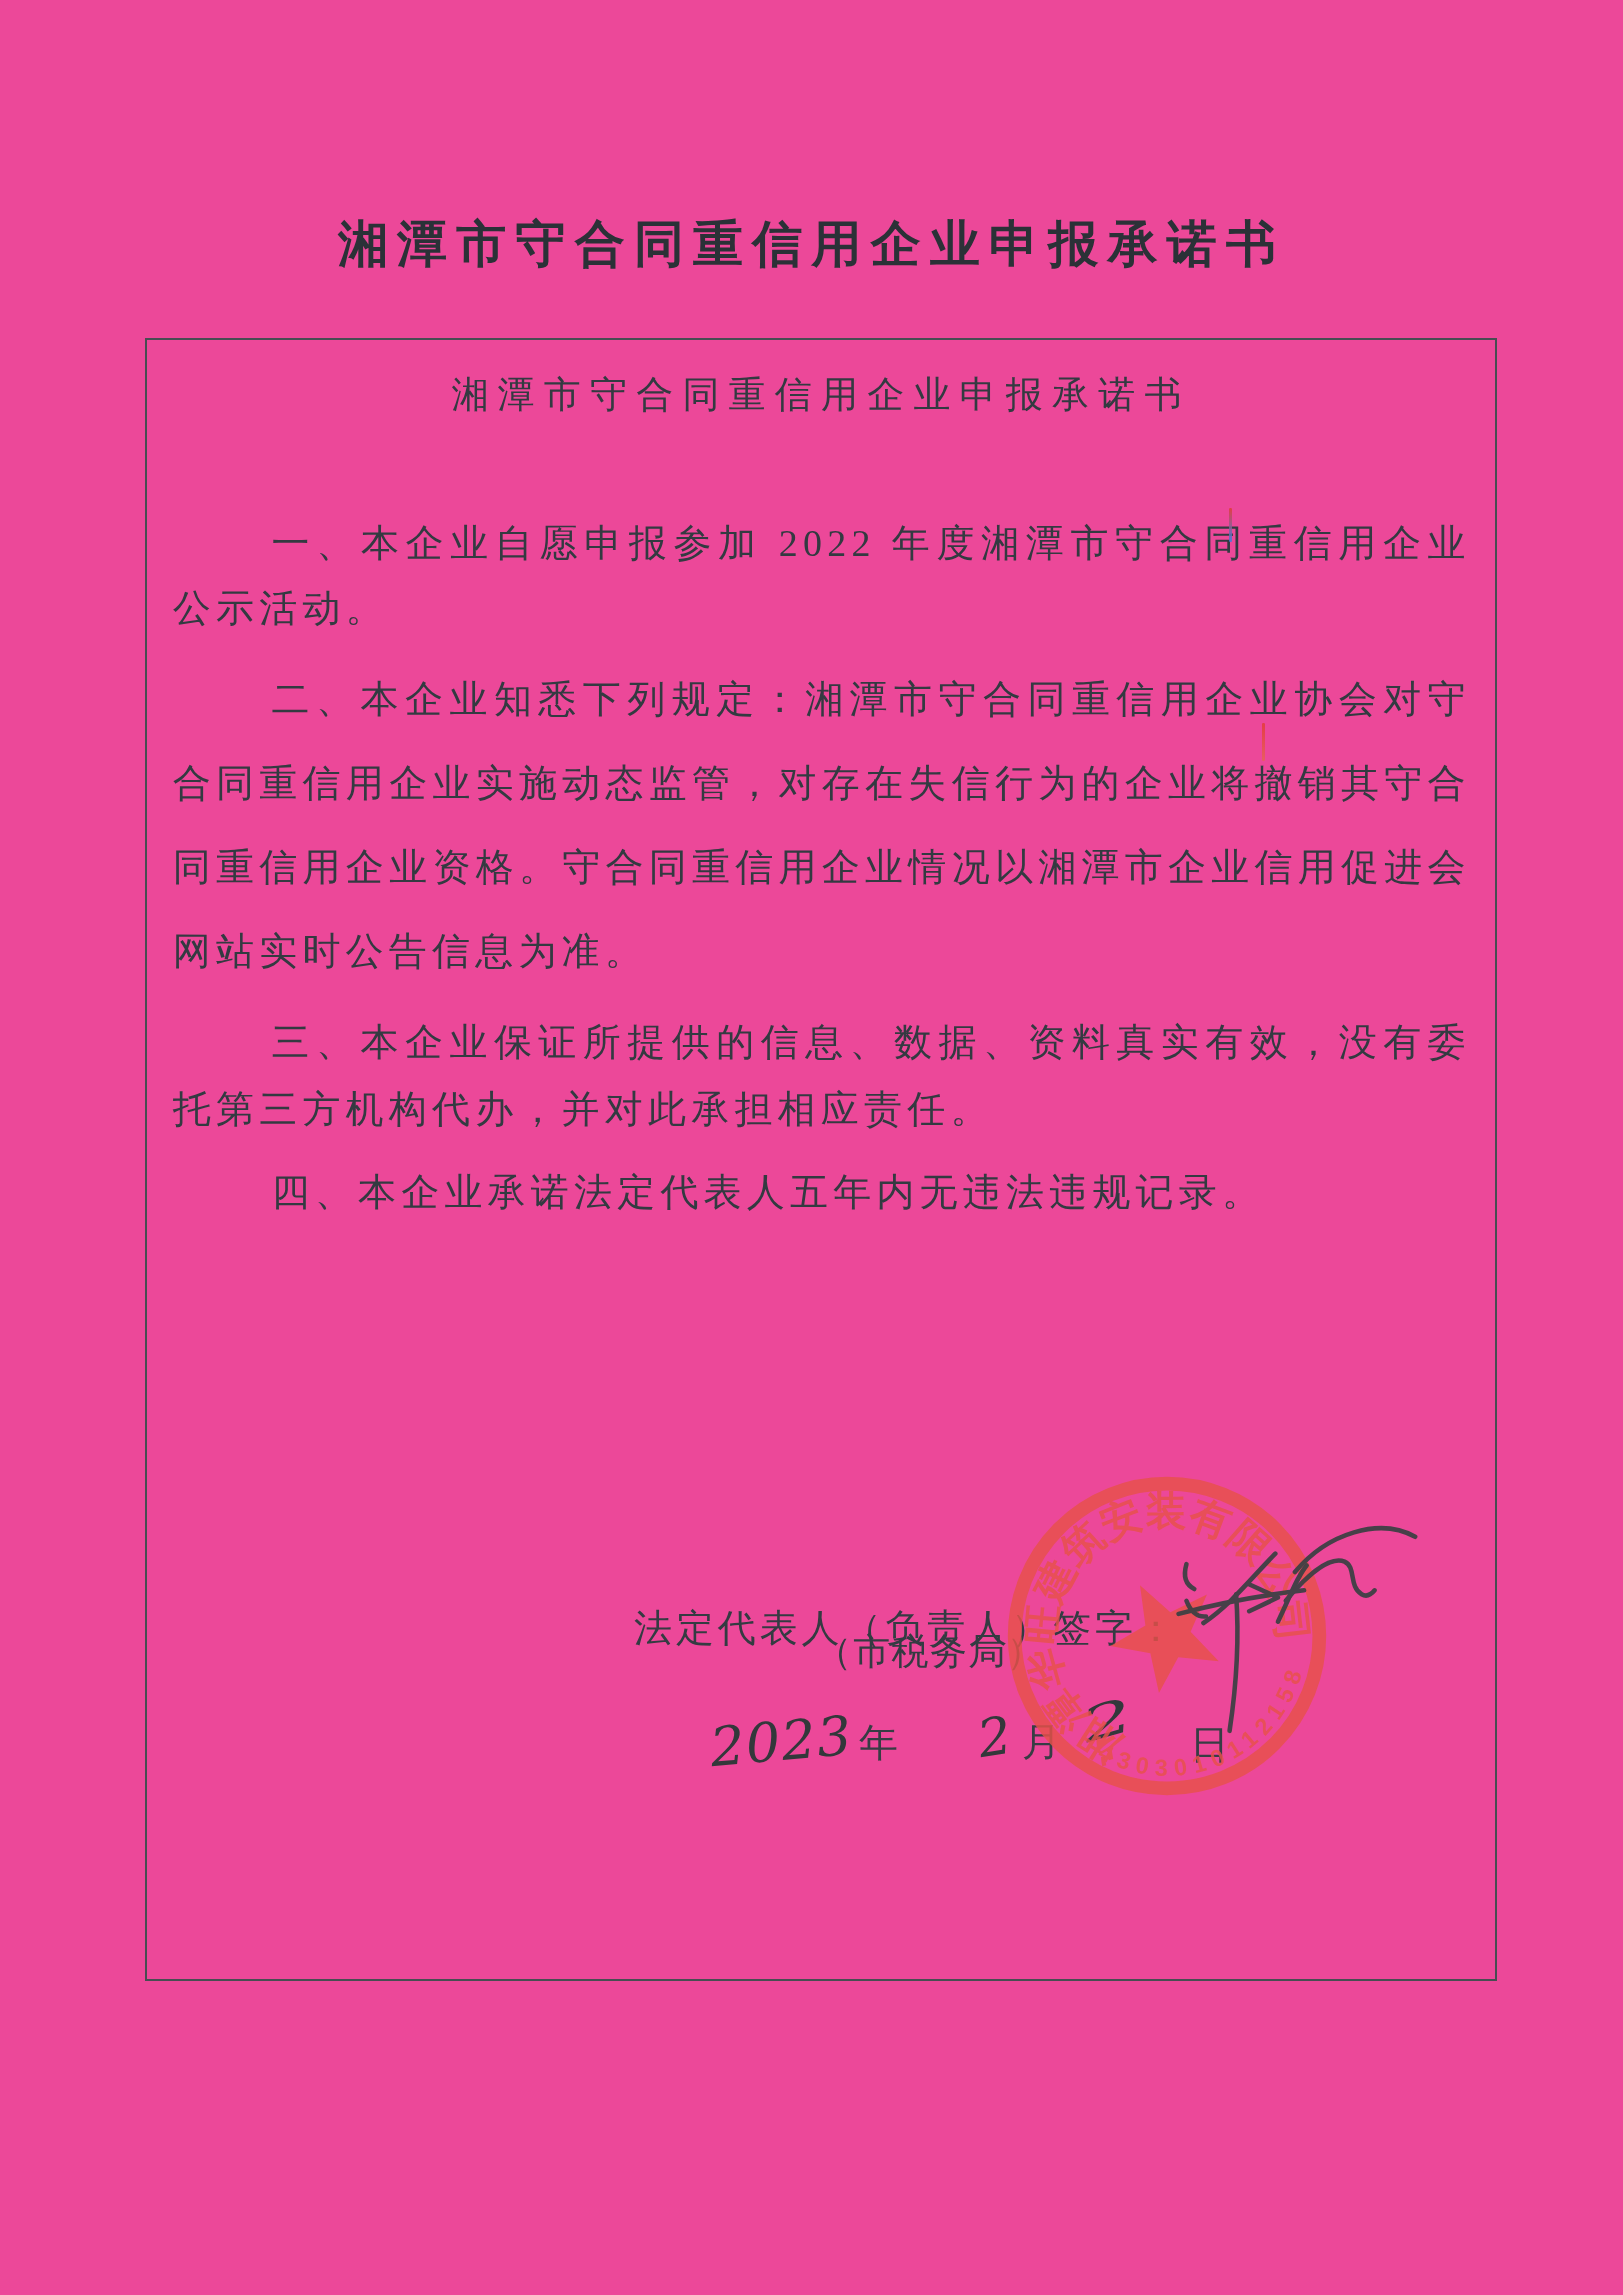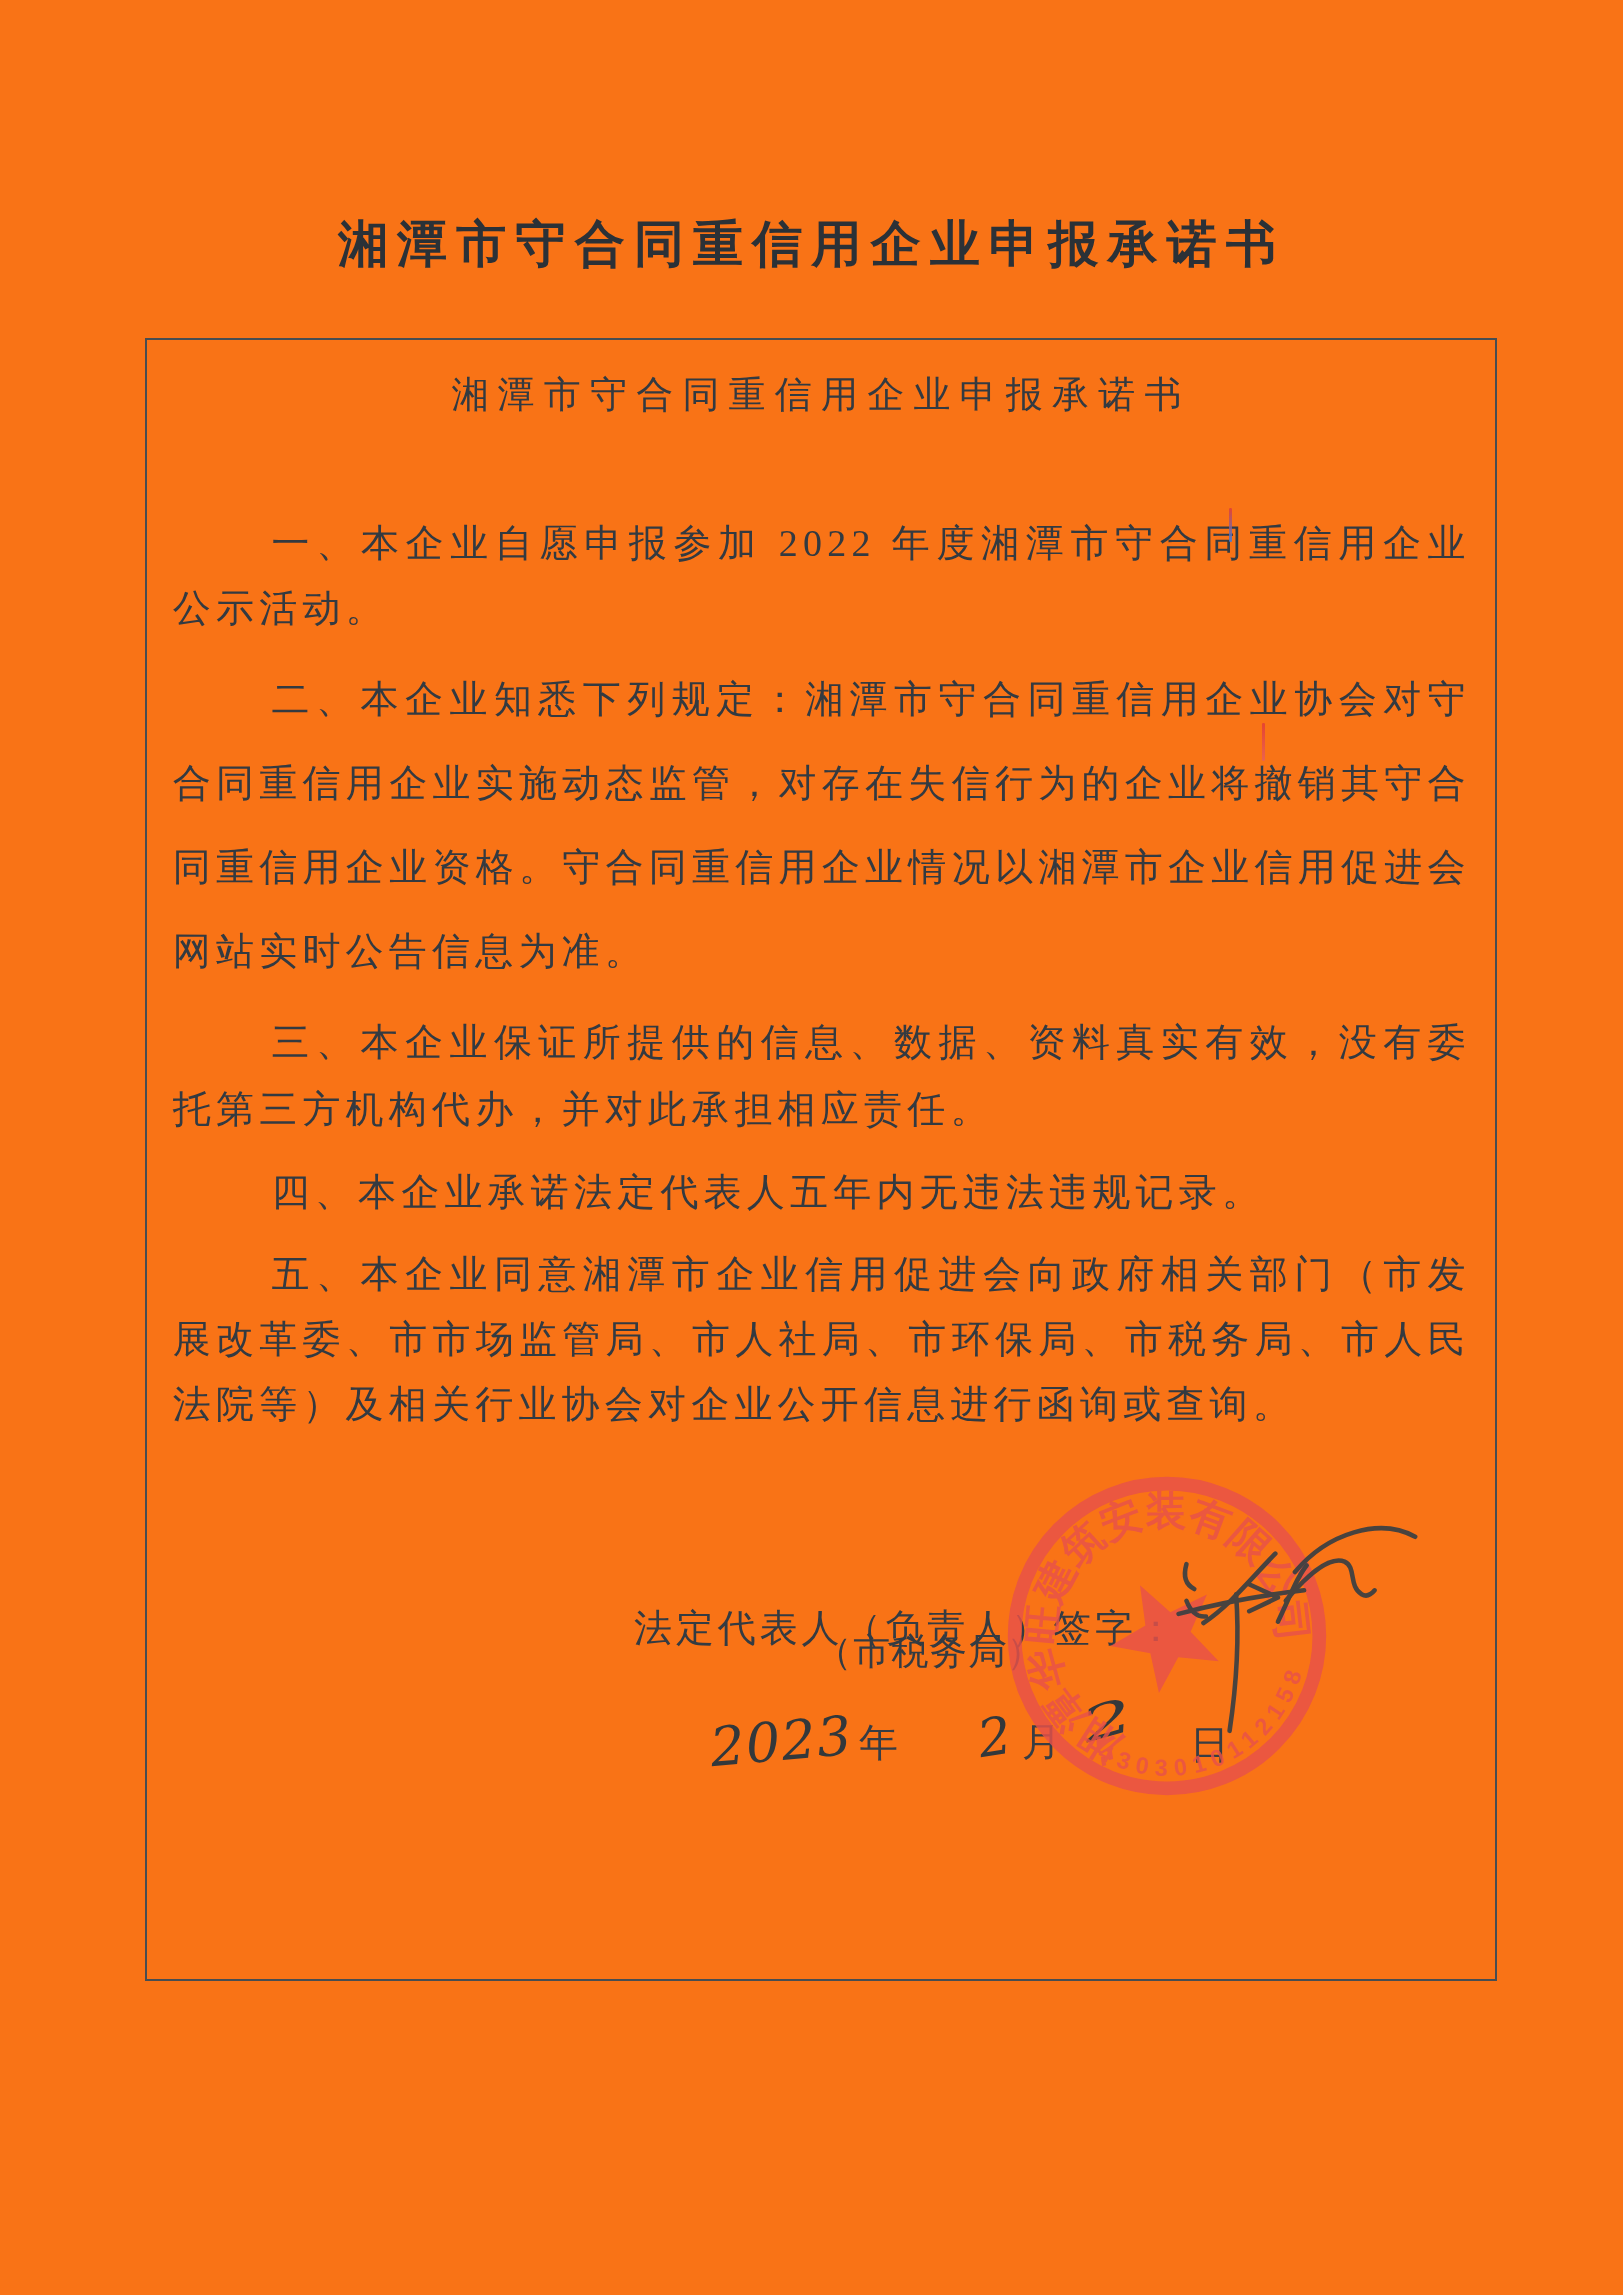--- a/index.html
+++ b/index.html
@@ -1,19 +1,19 @@
 <!DOCTYPE html>
 <html style="font-size:10.5px"><head>
 <meta charset="utf-8">
 <style>
   html,body{margin:0;padding:0;background:#ffffff;}
   .page{
     position:relative;
     width:1623px;height:2295px;
-    background:#f97316;
+    background:#ec4899;
     overflow:hidden;
     font-family:"Liberation Serif","DejaVu Serif",serif;
   }
   .main-title{
     position:absolute;
     left:0;top:211px;width:100%;
     text-align:center;
     font-size:50px;font-weight:700;
     letter-spacing:9.2px;
     color:#2b3137;
@@ -101,21 +101,20 @@
   <div class="main-title">湘潭市守合同重信用企业申报承诺书</div>
 
   <div class="doc-box">
     <div class="inner-title">湘潭市守合同重信用企业申报承诺书</div>
 
     <div class="body-text">
       <p class="lh100">一、本企业自愿申报参加 2022 年度湘潭市守合同重信用企业公示活动。</p>
       <p class="lh128">二、本企业知悉下列规定：湘潭市守合同重信用企业协会对守合同重信用企业实施动态监管，对存在失信行为的企业将撤销其守合同重信用企业资格。守合同重信用企业情况以湘潭市企业信用促进会网站实时公告信息为准。</p>
       <p class="lh102">三、本企业保证所提供的信息、数据、资料真实有效，没有委托第三方机构代办，并对此承担相应责任。</p>
       <p class="lh102">四、本企业承诺法定代表人五年内无违法违规记录。</p>
-      <p class="lh100">五、本企业同意湘潭市企业信用促进会向政府相关部门（市发展改革委、市市场监管局、市人社局、市环保局、市税务局、市人民法院等）及相关行业协会对企业公开信息进行函询或查询。</p>
     </div>
   </div>
 
   <div class="sig-label">法定代表人（负责人）签字：</div>
 
   <div class="seal-note">（市税务局）</div>
 
   <div class="date-row">
     <span class="hw hw-year">2023</span>
     <span class="date-unit u-year">年</span>

